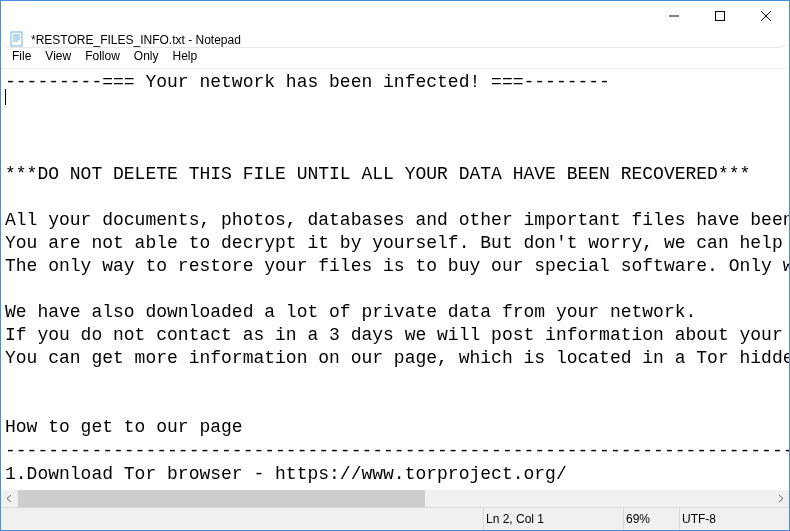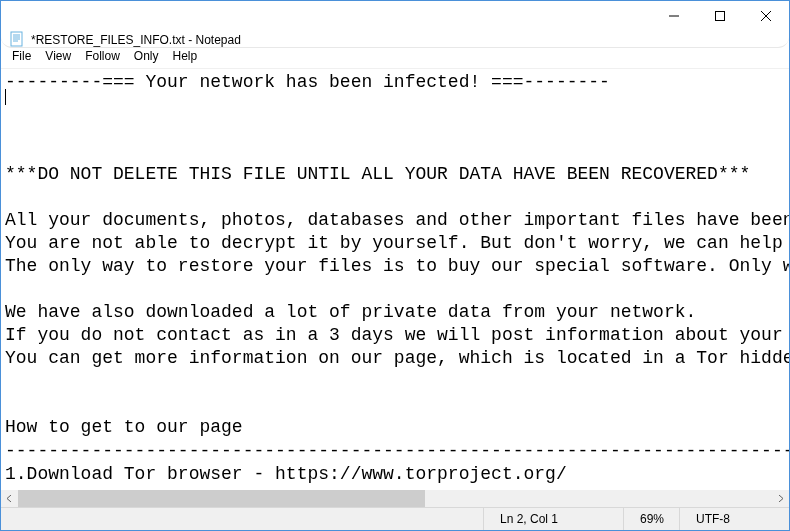--- a/index.html
+++ b/index.html
@@ -131,21 +131,21 @@
     .statusbar {
       height: 23px;
       background: #f0f0f0;
       border-top: 1px solid #d8d8d8;
       display: flex;
       align-items: center;
       font-size: 12px;
       color: #000;
     }
     .status-cell {
-      padding: 0 16px;
+      padding: 0 2px;
       border-left: 1px solid #d8d8d8;
       height: 100%;
       display: flex;
       align-items: center;
       white-space: nowrap;
     }
     .status-spacer { flex: 1; }
     .status-cell.first { border-left: none; }
   </style>
 </head>

